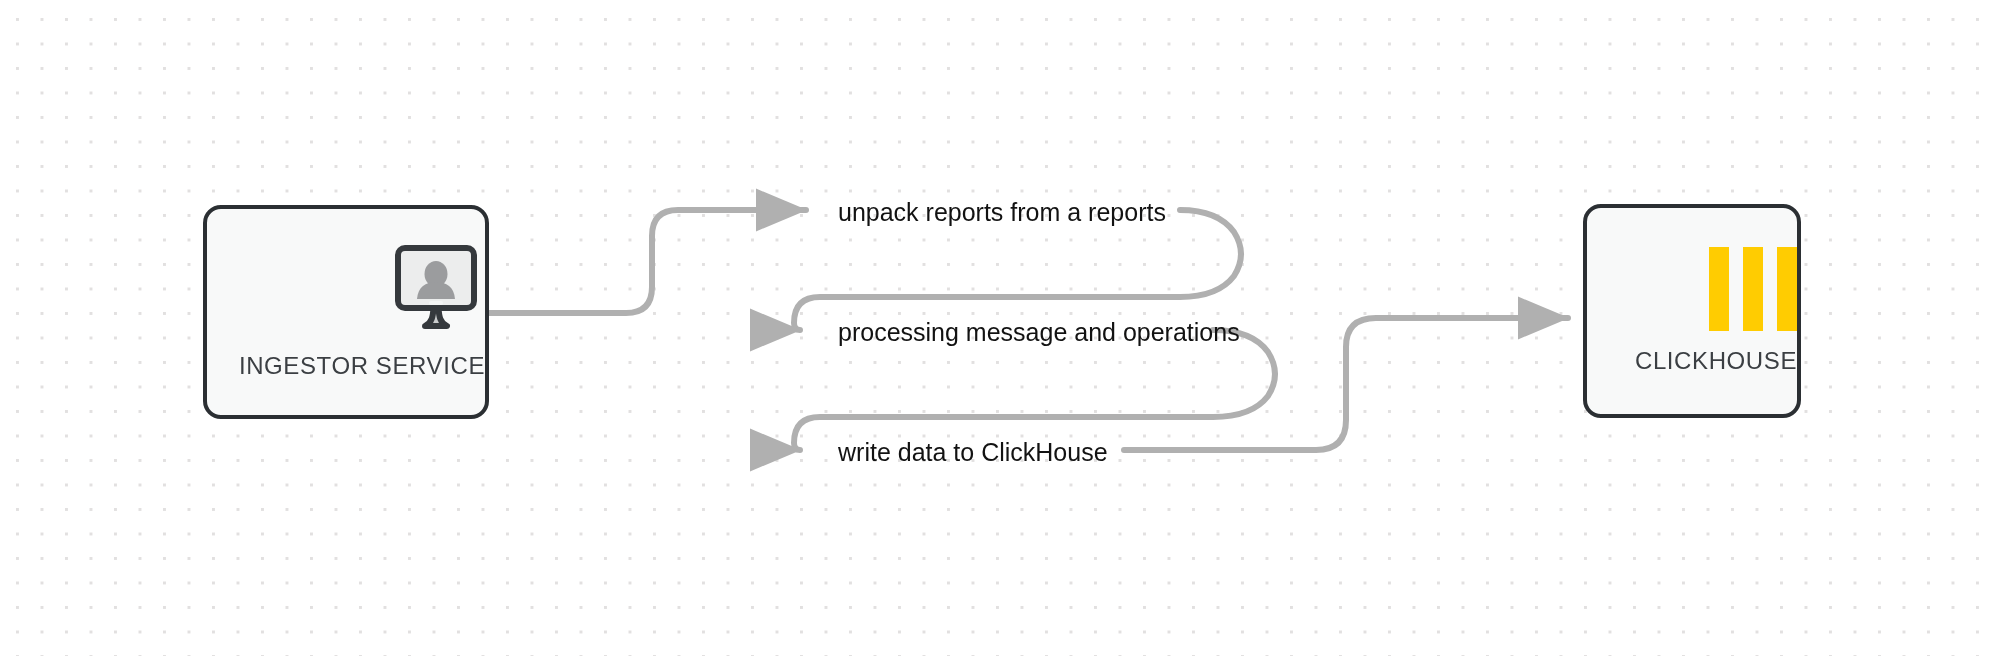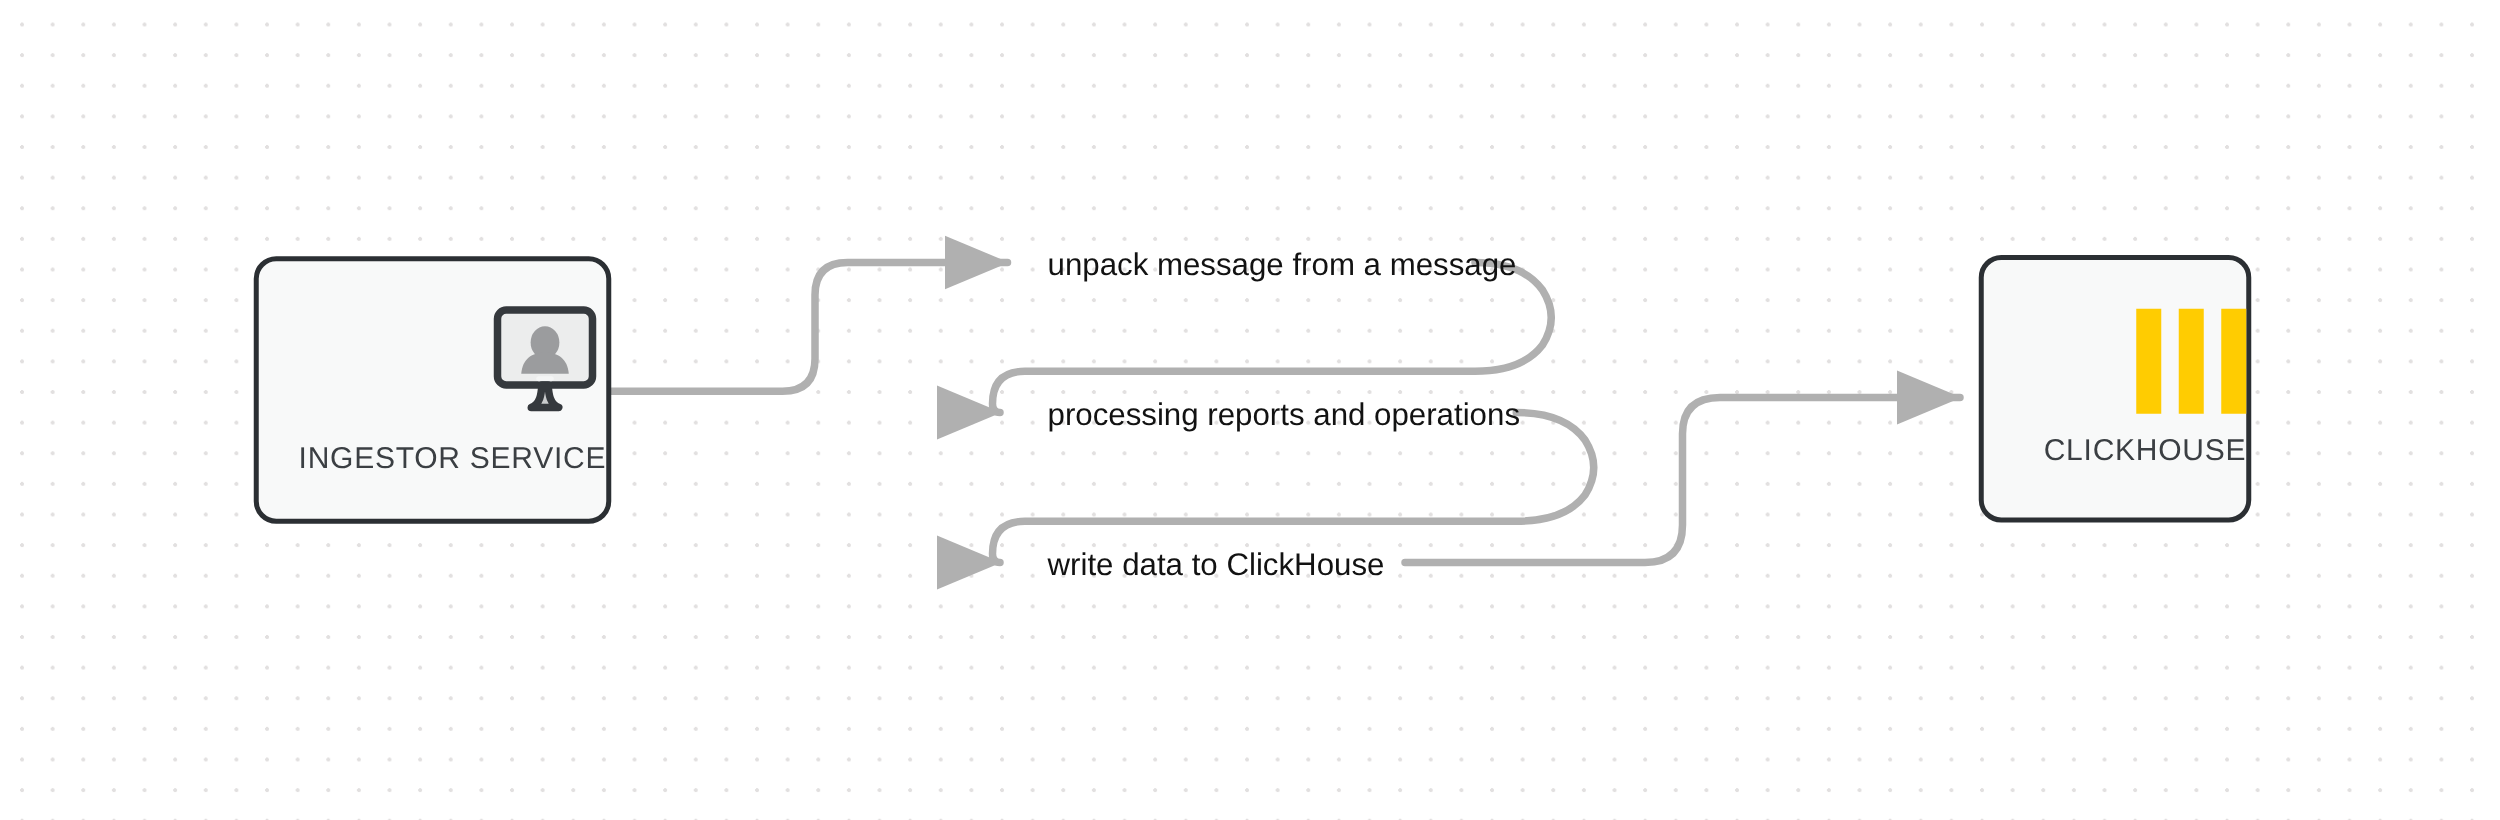--- a/index.html
+++ b/index.html
@@ -133,17 +133,17 @@
     <div class="node-icon">
       <div class="ch-bars">
         <div class="ch-bar"></div>
         <div class="ch-bar"></div>
         <div class="ch-bar"></div>
       </div>
     </div>
     <div class="node-label">CLICKHOUSE</div>
   </div>
 
-  <div class="edge-label" id="label-unpack">unpack message from a message</div>
-  <div class="edge-label" id="label-process">processing reports and operations</div>
+  <div class="edge-label" id="label-unpack">unpack reports from a reports</div>
+  <div class="edge-label" id="label-process">processing message and operations</div>
   <div class="edge-label" id="label-write">write data to ClickHouse</div>
 
 </div>
 
 </body></html>

